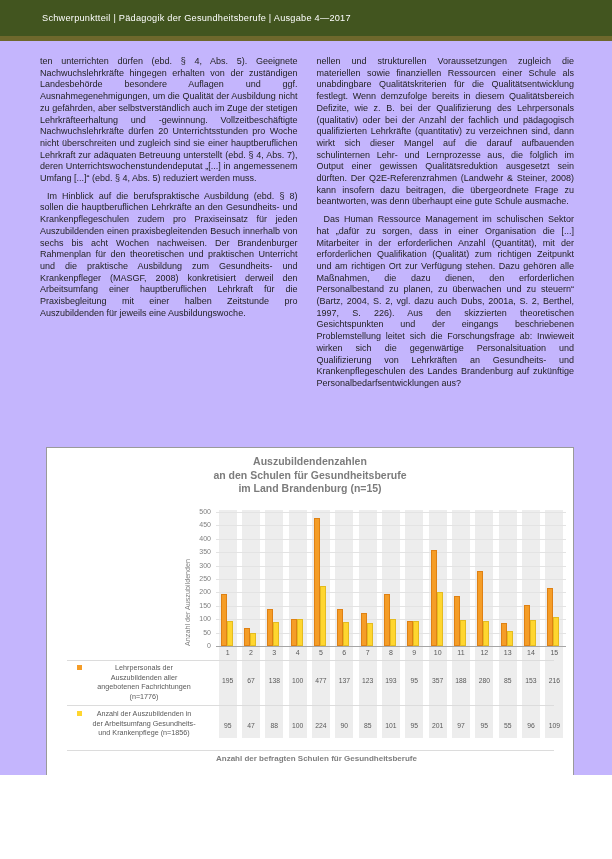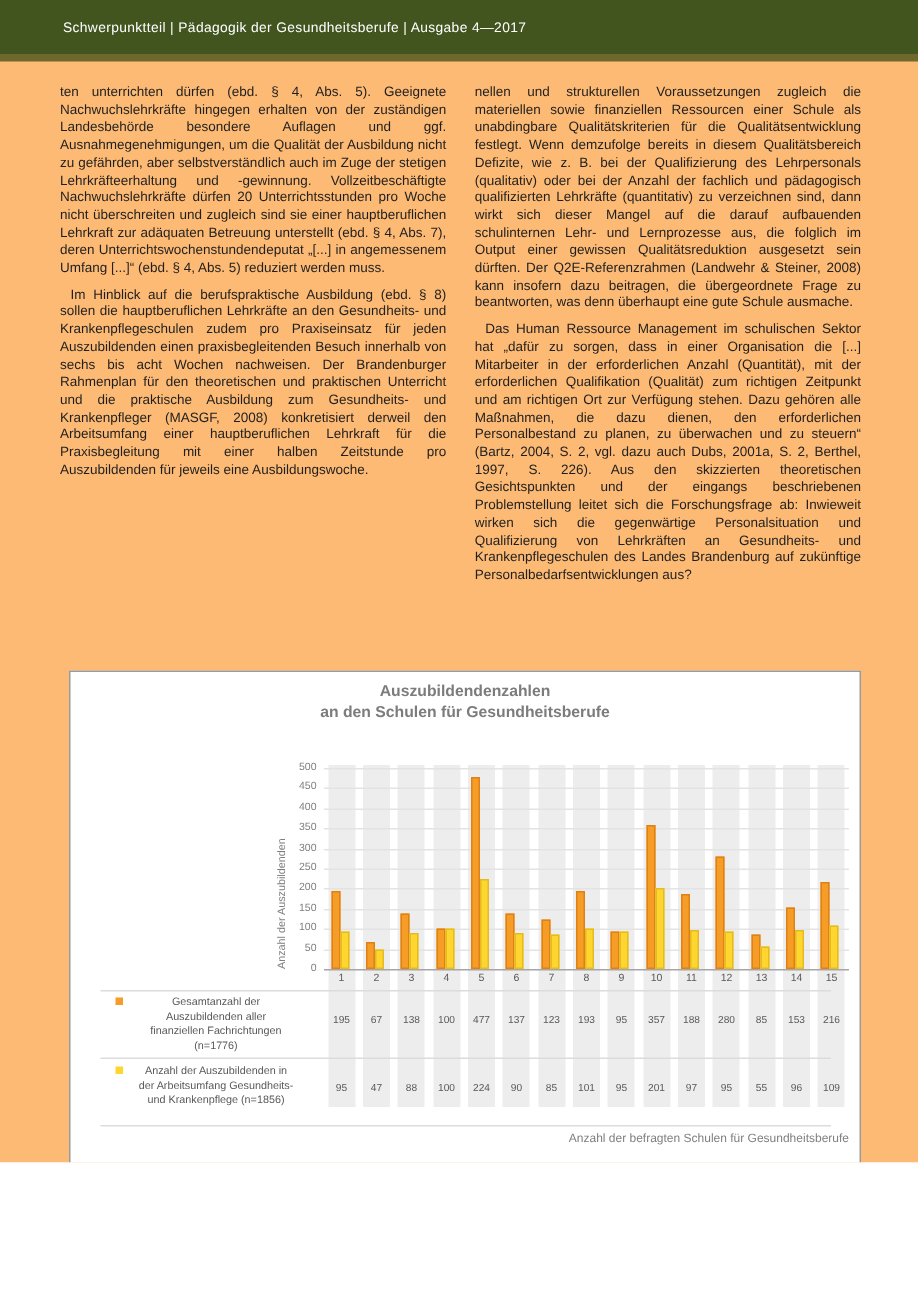--- a/index.html
+++ b/index.html
@@ -1,16 +1,16 @@
 <!DOCTYPE html>
 <html lang="de"><head>
 <meta charset="utf-8">
 <style>
   html,body{margin:0;padding:0;background:#ffffff;}
-  .page{position:relative;width:612px;height:775px;background:#fdba74;overflow:hidden;
+  .page{position:relative;width:612px;height:775px;background:#c4b5fd;overflow:hidden;
         font-family:"Liberation Sans",sans-serif;color:#222;}
   
   .header-bar{position:absolute;left:0;top:0;width:612px;height:36px;background:#42551f;}
   .header-bar span{position:absolute;left:42px;top:50%;transform:translateY(-50%);
         color:#ffffff;font-size:9.2px;letter-spacing:.25px;white-space:nowrap;}
   .header-rule{position:absolute;left:0;top:36px;width:612px;height:5px;background:#6e682c;}
   
   .columns{position:absolute;left:40px;top:56px;width:534px;display:flex;gap:19px;}
   .col{width:258px;font-size:9px;line-height:11.7px;text-align:justify;color:#1f1f1f;}
   .col p{margin:0;}
@@ -28,21 +28,21 @@
   .axis-line{position:absolute;height:1px;background:#a6a6a6;}
   .y-tick{position:absolute;width:30px;text-align:right;font-size:7px;color:#7f7f7f;}
   .band{position:absolute;background:#ededed;}
   .bar{position:absolute;box-sizing:border-box;}
   .x-num{position:absolute;text-align:center;font-size:7px;color:#595959;}
   .val{position:absolute;text-align:center;font-size:6.8px;color:#595959;white-space:nowrap;}
   .sep{position:absolute;left:20px;width:487px;height:1px;background:#dcdcdc;}
   .legend-block{position:absolute;left:24px;width:146px;text-align:center;
           font-size:7.2px;line-height:9.6px;color:#595959;}
   .legend-marker{position:absolute;width:5px;height:5px;}
-  .x-label{position:absolute;text-align:right;font-size:8px;color:#7f7f7f;}
+  .x-label{position:absolute;text-align:left;font-size:8px;color:#7f7f7f;font-weight:bold;}
   
   .caption{position:absolute;left:46px;top:784px;width:540px;font-size:6.8px;
           font-style:italic;color:#3c3c3c;}
   .footer-page{position:absolute;left:40px;top:818px;font-size:8.8px;color:#3f3f3f;letter-spacing:1px;margin-left:28px;}
   .footer-center{position:absolute;left:90px;top:818px;width:502px;text-align:center;
           font-size:8.8px;color:#3f3f3f;letter-spacing:1.2px;word-spacing:3px;white-space:nowrap;}
 </style>
 </head>
 <body>
 
@@ -61,20 +61,21 @@
     <div class="col">
       <p>nellen und strukturellen Voraussetzungen zugleich die materiellen sowie finanziellen Ressourcen einer Schule als unabdingbare Qualitätskriterien für die Qualitätsentwicklung festlegt. Wenn demzufolge bereits in diesem Qualitätsbereich Defizite, wie z. B. bei der Qualifizierung des Lehrpersonals (qualitativ) oder bei der Anzahl der fachlich und pädagogisch qualifizierten Lehrkräfte (quantitativ) zu verzeichnen sind, dann wirkt sich dieser Mangel auf die darauf aufbauenden schulinternen Lehr- und Lernprozesse aus, die folglich im Output einer gewissen Qualitätsreduktion ausgesetzt sein dürften. Der Q2E-Referenzrahmen (Landwehr &amp; Steiner, 2008) kann insofern dazu beitragen, die übergeordnete Frage zu beantworten, was denn überhaupt eine gute Schule ausmache.</p>
       <p class="gap indent">Das Human Ressource Management im schulischen Sektor hat „dafür zu sorgen, dass in einer Organisation die [...] Mitarbeiter in der erforderlichen Anzahl (Quantität), mit der erforderlichen Qualifikation (Qualität) zum richtigen Zeitpunkt und am richtigen Ort zur Verfügung stehen. Dazu gehören alle Maßnahmen, die dazu dienen, den erforderlichen Personalbestand zu planen, zu überwachen und zu steuern“ (Bartz, 2004, S. 2, vgl. dazu auch Dubs, 2001a, S. 2, Berthel, 1997, S. 226). Aus den skizzierten theoretischen Gesichtspunkten und der eingangs beschriebenen Problemstellung leitet sich die Forschungsfrage ab: Inwieweit wirken sich die gegenwärtige Personalsituation und Qualifizierung von Lehrkräften an Gesundheits- und Krankenpflegeschulen des Landes Brandenburg auf zukünftige Personalbedarfsentwicklungen aus?</p>
     </div>
   </div>
 
   <div class="figure" id="figure">
     <div class="fig-title">
       <div>Auszubildendenzahlen</div>
       <div>an den Schulen für Gesundheitsberufe</div>
+      <div>im Land Brandenburg (n=15)</div>
     </div>
     <div class="y-title">Anzahl der Auszubildenden</div>
 
   <div class="band" style="left: 171.5px; top: 62px; width: 18.3333px; height: 228px;"></div>
       <div class="band" style="left: 194.833px; top: 62px; width: 18.3333px; height: 228px;"></div>
       <div class="band" style="left: 218.167px; top: 62px; width: 18.3333px; height: 228px;"></div>
       <div class="band" style="left: 241.5px; top: 62px; width: 18.3333px; height: 228px;"></div>
       <div class="band" style="left: 264.833px; top: 62px; width: 18.3333px; height: 228px;"></div>
       <div class="band" style="left: 288.167px; top: 62px; width: 18.3333px; height: 228px;"></div>
       <div class="band" style="left: 311.5px; top: 62px; width: 18.3333px; height: 228px;"></div>
@@ -150,23 +151,23 @@
       <div class="x-num" style="left: 379px; top: 201px; width: 23.3333px;">10</div>
       <div class="x-num" style="left: 402.333px; top: 201px; width: 23.3333px;">11</div>
       <div class="x-num" style="left: 425.667px; top: 201px; width: 23.3333px;">12</div>
       <div class="x-num" style="left: 449px; top: 201px; width: 23.3333px;">13</div>
       <div class="x-num" style="left: 472.333px; top: 201px; width: 23.3333px;">14</div>
       <div class="x-num" style="left: 495.667px; top: 201px; width: 23.3333px;">15</div>
       <div class="sep" style="top: 212px;"></div>
       <div class="sep" style="top: 257px;"></div>
       <div class="sep" style="top: 302px;"></div>
       <div class="legend-block" style="top: 215px;">
-        <div>Gesamtanzahl der</div>
+        <div>Lehrpersonals der</div>
         <div>Auszubildenden aller</div>
-        <div>finanziellen Fachrichtungen</div>
+        <div>angebotenen Fachrichtungen</div>
         <div>(n=1776)</div>
       </div>
       <div class="legend-marker" style="left: 30px; top: 217px; background: rgb(245, 157, 39);"></div>
       <div class="val" style="left: 169px; top: 229px; width: 23.3333px;">195</div>
       <div class="val" style="left: 192.333px; top: 229px; width: 23.3333px;">67</div>
       <div class="val" style="left: 215.667px; top: 229px; width: 23.3333px;">138</div>
       <div class="val" style="left: 239px; top: 229px; width: 23.3333px;">100</div>
       <div class="val" style="left: 262.333px; top: 229px; width: 23.3333px;">477</div>
       <div class="val" style="left: 285.667px; top: 229px; width: 23.3333px;">137</div>
       <div class="val" style="left: 309px; top: 229px; width: 23.3333px;">123</div>

